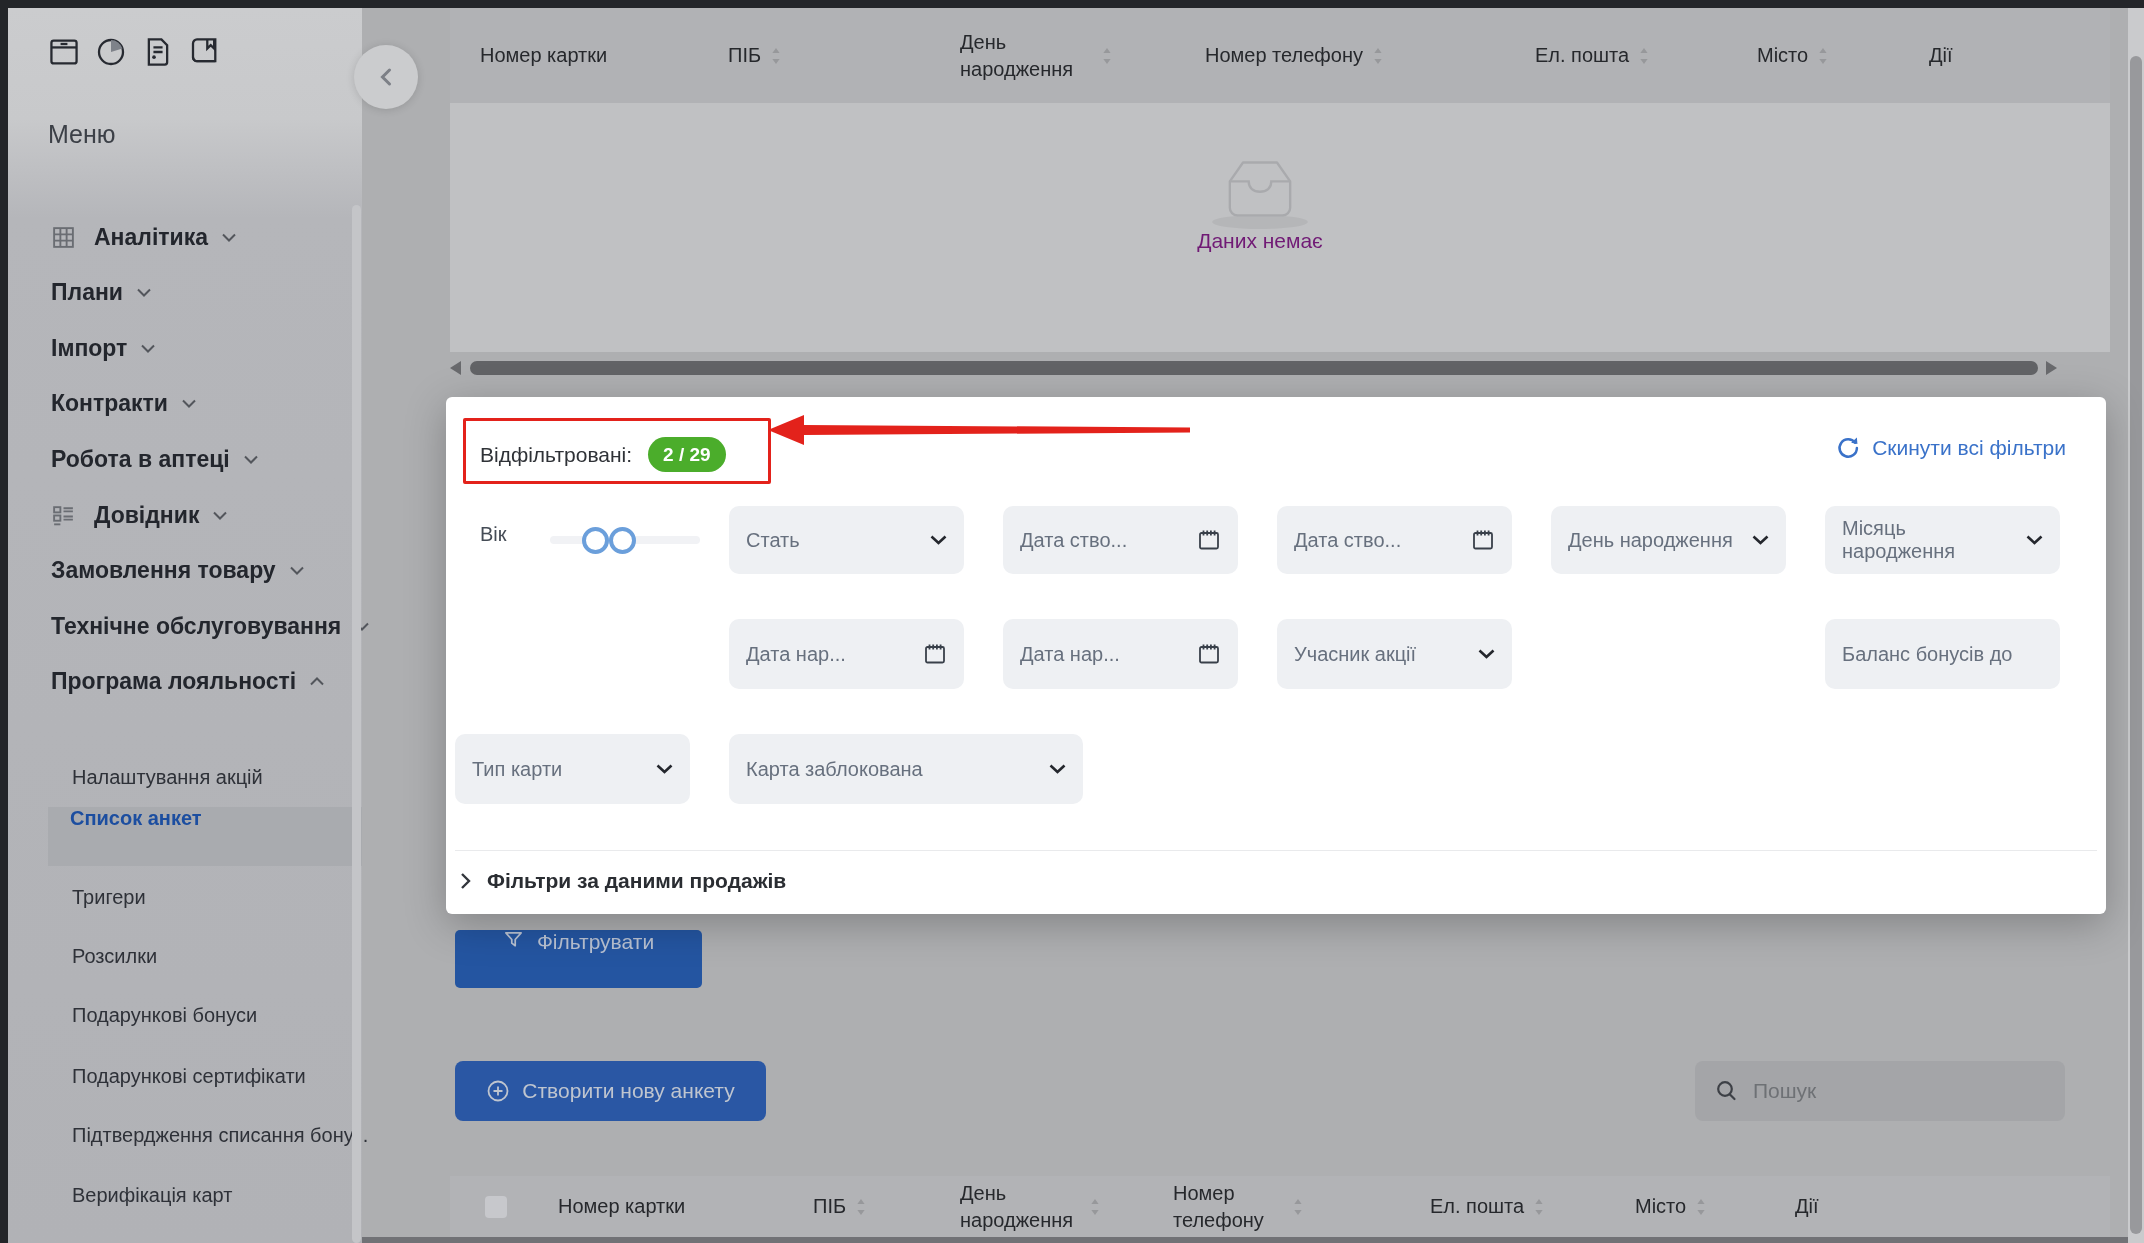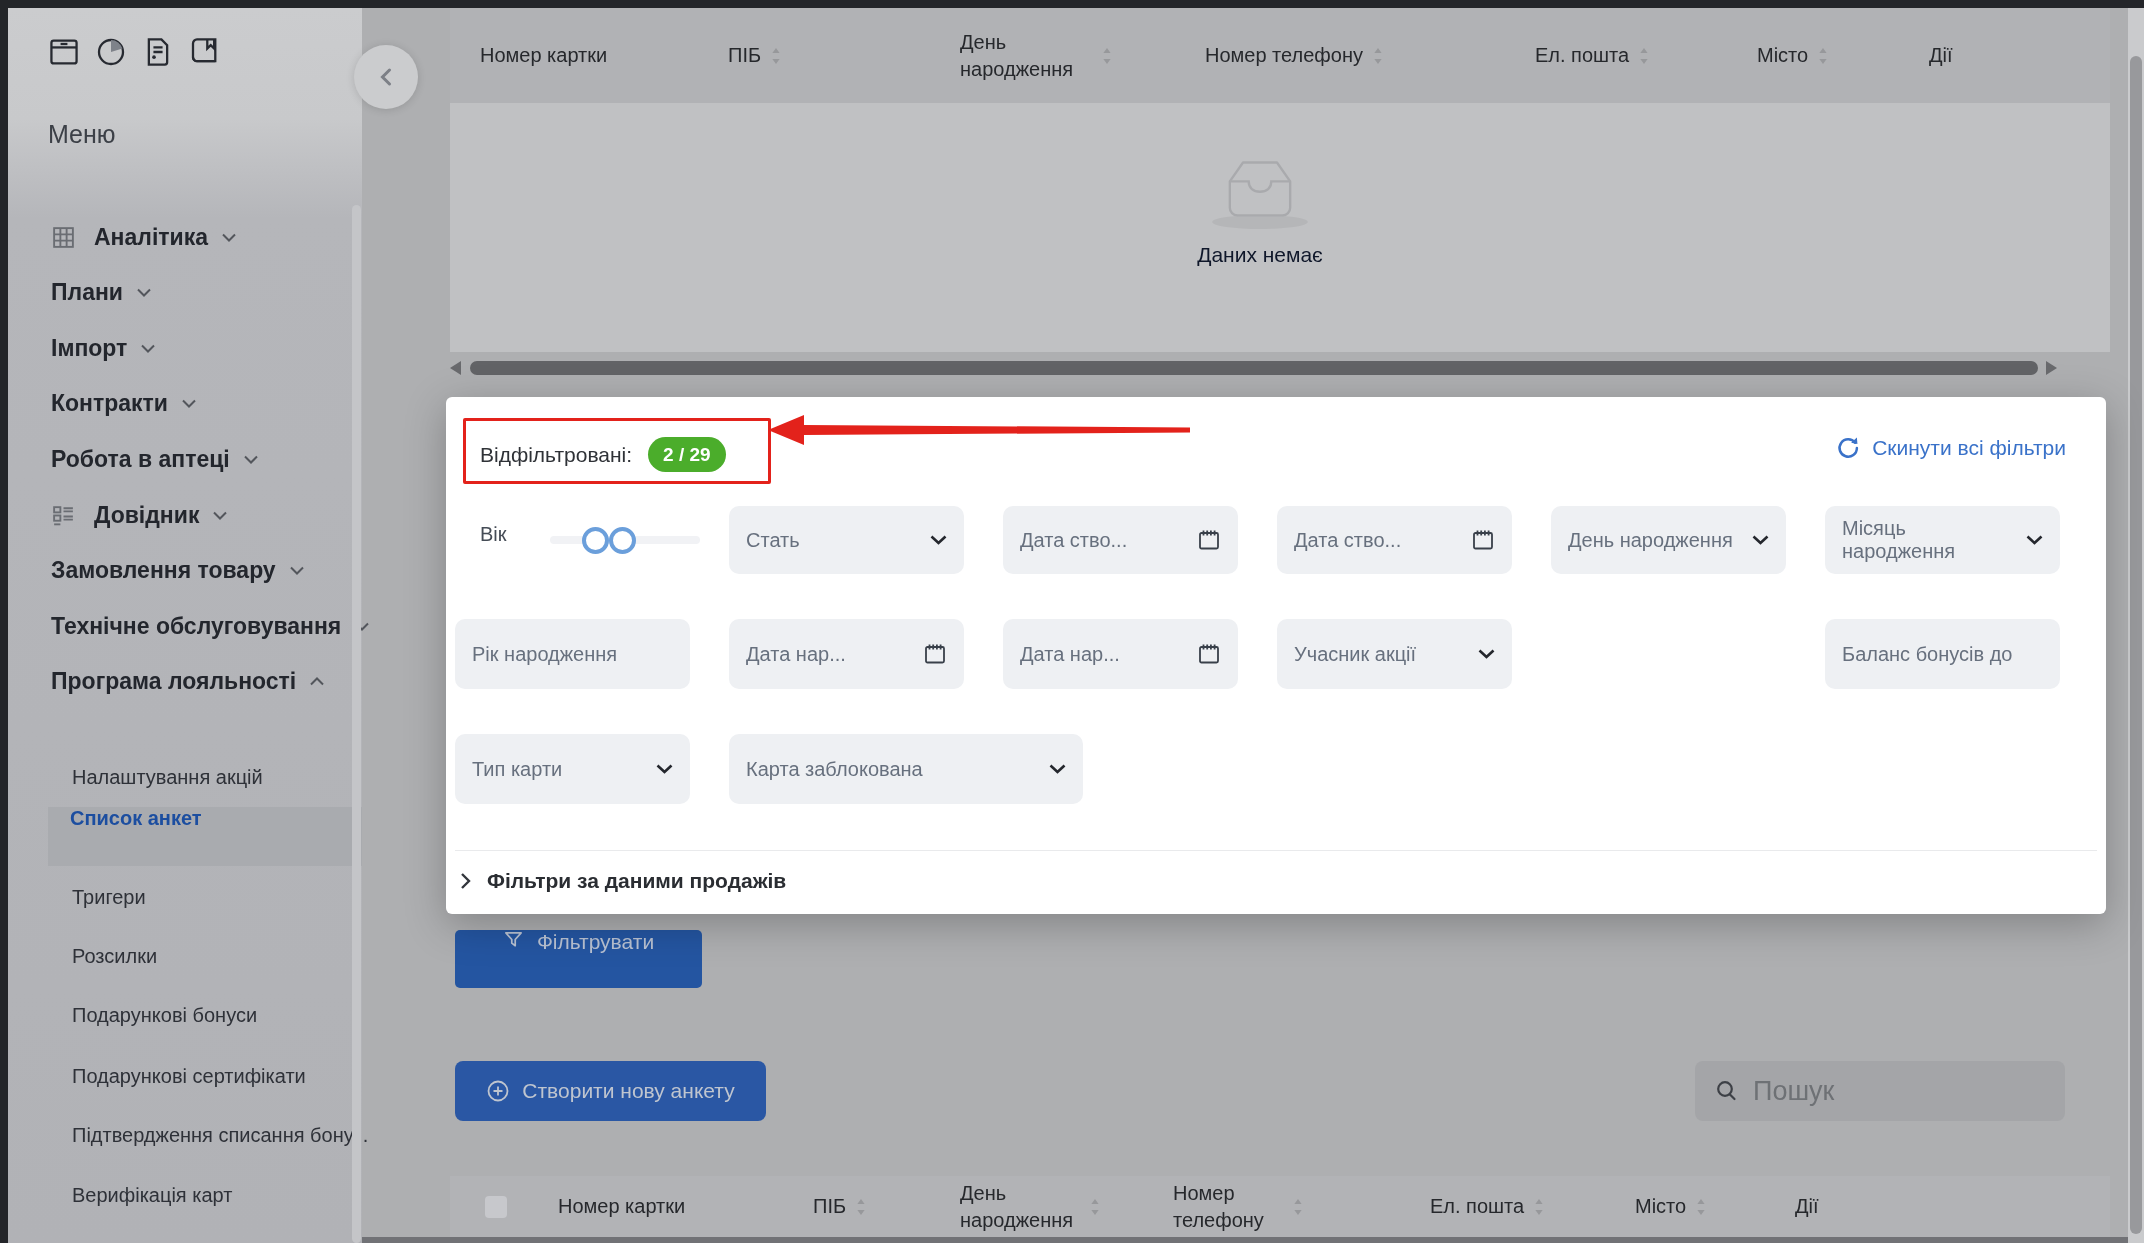--- a/index.html
+++ b/index.html
@@ -32,21 +32,21 @@
 
   
   .ttable-head{left:450px;top:8px;width:1660px;height:95px;background:#b1b2b5;display:flex;align-items:center;padding-left:30px;box-sizing:border-box;}
   .ttable-body{left:450px;top:103px;width:1660px;height:249px;background:#c0c1c3;}
   .tcol{display:flex;align-items:center;gap:10px;box-sizing:border-box;}
   .tcol .lab{font-size:20px;font-weight:500;color:#26282c;line-height:1.35;}
   .tcol.narrow .lab{max-width:132px;}
   .sort{flex:0 0 auto;}
   .empty-wrap{position:absolute;left:1150px;top:155px;width:220px;text-align:center;}
   .empty-shadow{margin:-6px auto 0;width:96px;height:14px;border-radius:50%;background:rgba(0,0,0,0.055);}
-  .empty-text{margin-top:14px;font-size:21px;color:#0f172a;}
+  .empty-text{margin-top:0;font-size:21px;color:#701a75;}
   .hscroll-left{left:450px;top:361px;width:0;height:0;border-top:7px solid transparent;border-bottom:7px solid transparent;border-right:11px solid #696a6d;}
   .hscroll-thumb{left:470px;top:361px;width:1568px;height:14px;border-radius:7px;background:#626366;}
   .hscroll-right{left:2046px;top:361px;width:0;height:0;border-top:7px solid transparent;border-bottom:7px solid transparent;border-left:11px solid #696a6d;}
   .vscroll-track{left:2128px;top:8px;width:16px;height:1235px;background:#cacbcd;}
   .vscroll-thumb{left:2130px;top:56px;width:12px;height:1178px;border-radius:6px;background:#98999c;}
 
   
   .modal{left:446px;top:397px;width:1660px;height:517px;background:#ffffff;border-radius:6px;
     box-shadow:0 10px 40px rgba(0,0,0,.25);z-index:2;}
   .filtered-row{position:absolute;left:34px;top:40px;display:flex;align-items:center;gap:16px;}
@@ -66,21 +66,21 @@
   .divider{position:absolute;left:9px;top:453px;width:1642px;height:1px;background:#e9eaec;}
   .expand-row{position:absolute;left:14px;top:472px;display:flex;align-items:center;gap:16px;cursor:pointer;}
   .expand-label{font-size:21px;font-weight:700;color:#2a2d32;}
 
   
   .btn-filter{left:455px;top:930px;width:247px;height:58px;background:#2455a1;border-radius:5px;display:flex;align-items:flex-start;justify-content:center;gap:13px;cursor:pointer;}
   .btn-filter span{font-size:21px;color:#b9c2d2;}
   .btn-create{left:455px;top:1061px;width:311px;height:60px;background:#2a57a4;border-radius:8px;display:flex;align-items:center;justify-content:center;gap:12px;cursor:pointer;}
   .btn-create span{font-size:21px;color:#bfc5cf;}
   .search-box{left:1695px;top:1061px;width:370px;height:60px;background:#a4a5a8;border-radius:8px;display:flex;align-items:center;padding-left:20px;box-sizing:border-box;gap:12px;}
-  .search-box input{border:none;outline:none;background:transparent;font-size:27px;color:#3c3f44;width:250px;font-family:"Liberation Sans",sans-serif;}
+  .search-box input{border:none;outline:none;background:transparent;font-size:21px;color:#3c3f44;width:250px;font-family:"Liberation Sans",sans-serif;}
   .search-box input::placeholder{color:#6e7175;opacity:1;}
 
   
   .btable-head{left:450px;top:1176px;width:1660px;height:61px;background:#b2b3b6;display:flex;align-items:center;padding-left:20px;box-sizing:border-box;}
   .bh-check{width:88px;display:flex;align-items:center;}
   .bh-check .cb{width:22px;height:22px;margin-left:15px;background:#c7c8cc;border-radius:4px;cursor:pointer;}
   .btable-head .tcol .lab{font-size:20px;}
   .btable-head .tcol.narrow .lab{max-width:120px;}
 </style>
 </head>
@@ -399,23 +399,20 @@
     </div>
     <div class="fbox" style="left:1379px;top:109px">
       <span class="ph" style="max-width:150px">Місяць народження</span>
       <span>
           <svg width="17" height="10" viewBox="0 0 17 10">
             <polyline points="1.5,1.5 8.5,8 15.5,1.5" fill="none" stroke="#24272d" stroke-width="2.6"></polyline>
           </svg>
         </span>
     </div>
 
-    <div class="fbox r2" style="left:9px;top:222px">
-      <span class="ph">Рік народження</span>
-    </div>
     <div class="fbox r2" style="left:283px;top:222px">
       <span class="ph">Дата нар...</span>
       <span>
           <svg width="24" height="24" viewBox="0 0 24 24">
             <g fill="none" stroke="#39404a" stroke-width="1.8">
               <rect x="3" y="5" width="18" height="15.5" rx="1.5"></rect>
               <path d="M6.5 2.5v5M10.2 2.5v5M13.9 2.5v5M17.6 2.5v5"></path>
             </g>
           </svg>
         </span>

